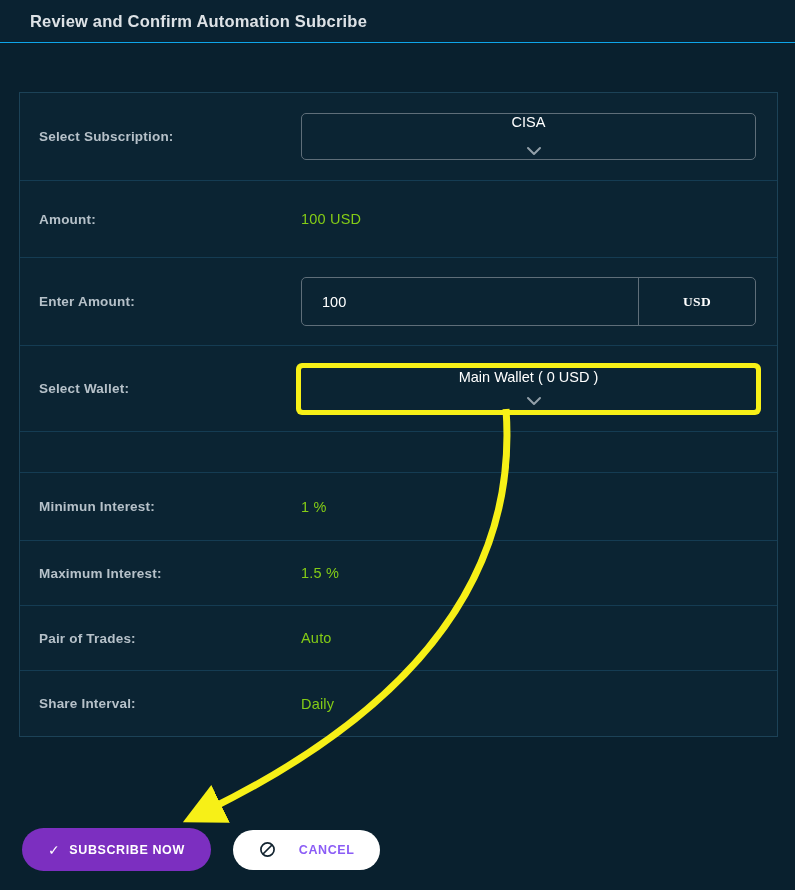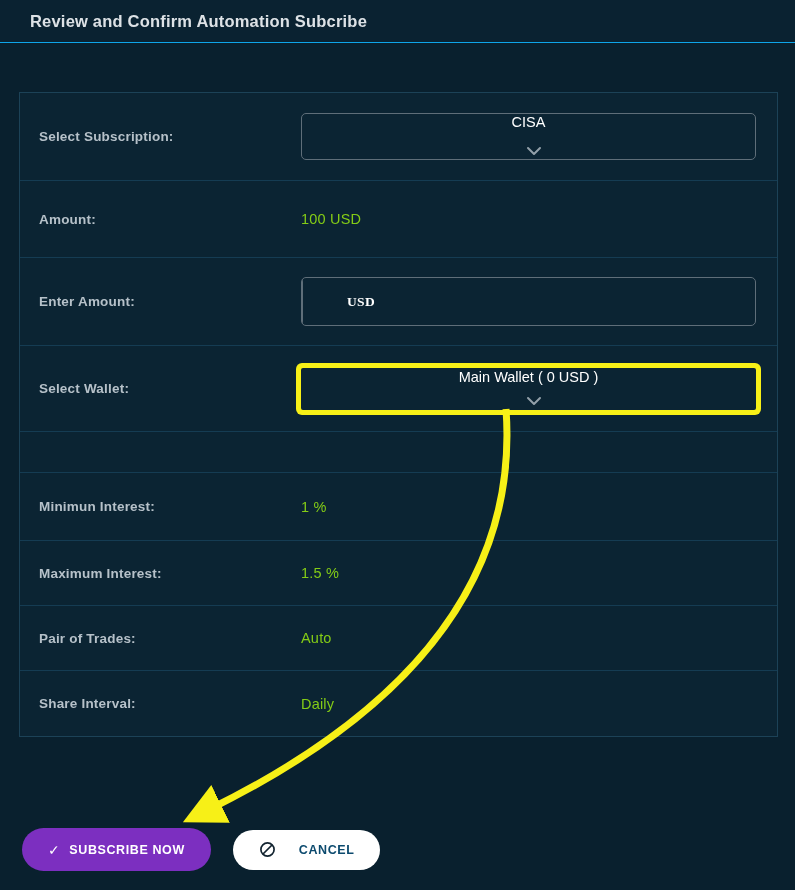--- a/index.html
+++ b/index.html
@@ -123,21 +123,21 @@
     padding: 0 26px;
   }
   .btn-subscribe {
     height: 43px;
     background: #7C2FC0;
     color: #FFFFFF;
   }
   .btn-cancel {
     height: 40px;
     background: #FFFFFF;
-    color: #0c4a6e;
+    color: #8b5cf6;
     gap: 23px;
   }
   .btn .icon { display: inline-flex; align-items: center; }
   .check-glyph { font-size: 14px; font-weight: normal; }
   
   .annotation {
     position: absolute; left: 0; top: 0;
     width: 795px; height: 890px;
     pointer-events: none;
     z-index: 10;
@@ -165,20 +165,21 @@
   </div>
 
   <div class="row r-amount">
     <div class="row-label">Amount:</div>
     <div class="row-value">100 USD</div>
   </div>
 
   <div class="row r-enter">
     <div class="row-label">Enter Amount:</div>
     <div class="input-group">
+      <input type="text" value="100" style="">
       <div class="input-addon">USD</div>
     </div>
   </div>
 
   <div class="row r-wallet">
     <div class="row-label">Select Wallet:</div>
     <div class="select highlighted">
       <span>Main Wallet ( 0 USD )</span>
       <span class="chevron">
         <svg width="16" height="10" viewBox="0 0 16 10">

